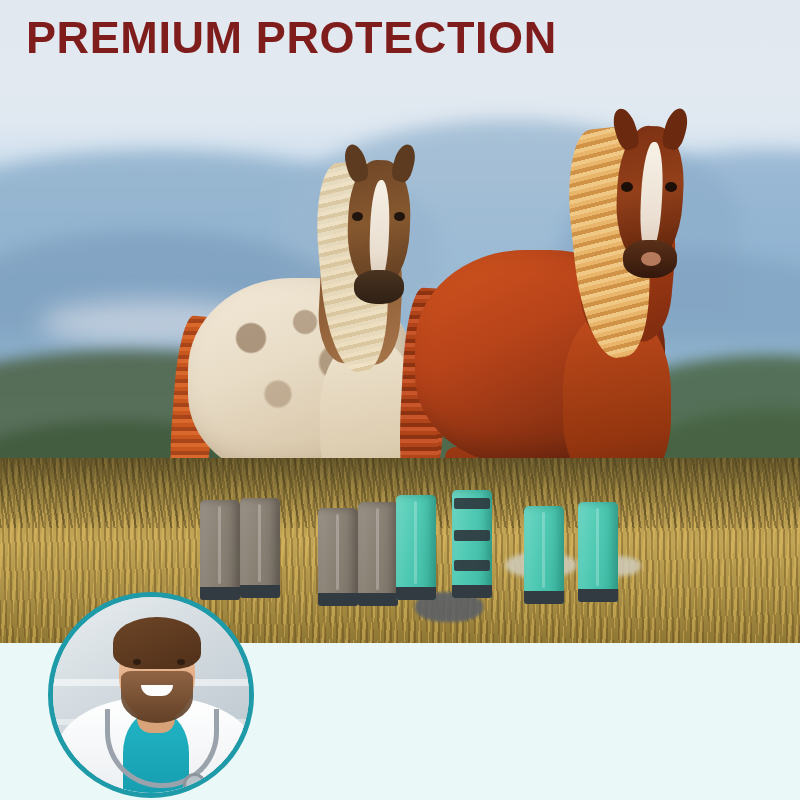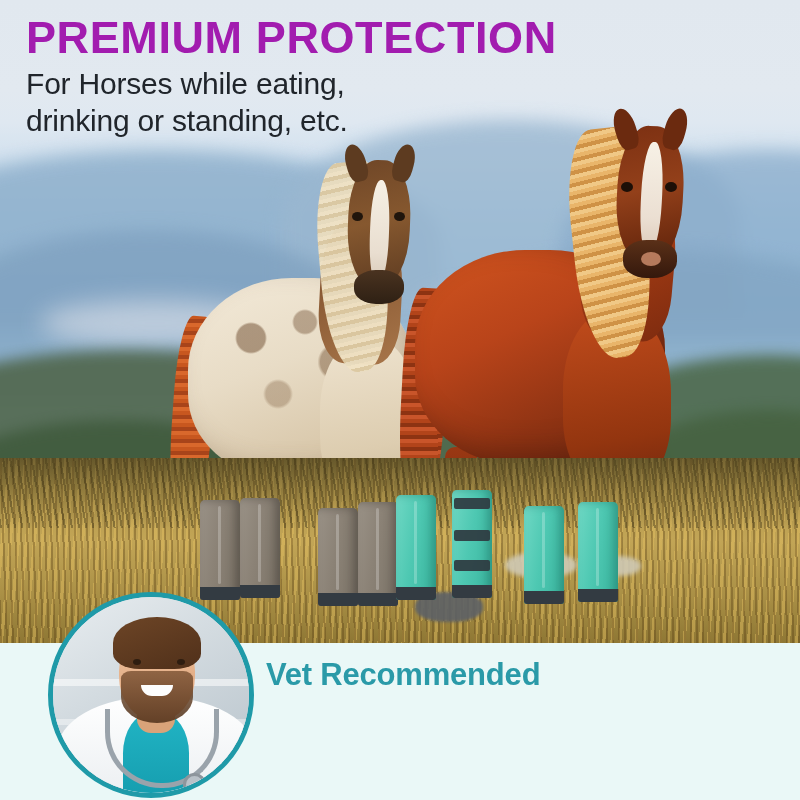--- a/index.html
+++ b/index.html
@@ -199,21 +199,21 @@
   .b4{left:358px;top:502px;height:104px;}
   .b5{left:396px;top:495px;height:105px;}
   .b6{left:452px;top:490px;height:108px;}
   .b7{left:524px;top:506px;height:98px;}
   .b8{left:578px;top:502px;height:100px;}
 
   
   .headline{
     position:absolute;left:26px;top:14px;
     font-size:45px;font-weight:700;letter-spacing:.6px;
-    color:#a21caf;line-height:1.06;white-space:nowrap;
+    color:#7f1d1d;line-height:1.06;white-space:nowrap;
   }
   .subhead{
     position:absolute;left:26px;top:66px;
     font-size:30px;font-weight:400;color:#20252b;line-height:1.22;
     letter-spacing:-.2px;
   }
 
   
   .band{position:absolute;left:0;top:643px;width:800px;height:157px;background:#eaf8f7;}
   .vet-title{
@@ -356,37 +356,34 @@
     </div>
     <div class="boot mint b7">
         <span class="seam"></span>
       </div>
     <div class="boot mint b8">
         <span class="seam"></span>
       </div>
   </div>
 
   <div class="headline">PREMIUM PROTECTION</div>
-  <div class="subhead" style="white-space:pre-line">For Horses while eating,
-drinking or standing, etc.</div>
 
   <div class="band"></div>
 
   <div class="avatar">
     <div class="av-bg"></div>
     <div class="av-shelf"></div>
     <div class="av-shelf2"></div>
     <div class="av-coat"></div>
     <div class="av-scrub"></div>
     <div class="av-neck"></div>
     <div class="av-face"></div>
     <div class="av-beard"></div>
     <div class="av-smile"></div>
     <div class="av-hair"></div>
     <div class="av-eye av-eyeL"></div>
     <div class="av-eye av-eyeR"></div>
     <div class="av-stetho"></div>
     <div class="av-bell"></div>
   </div>
 
-  <div class="vet-title">Vet Recommended</div>
 
 </div>
 
 </body></html>

